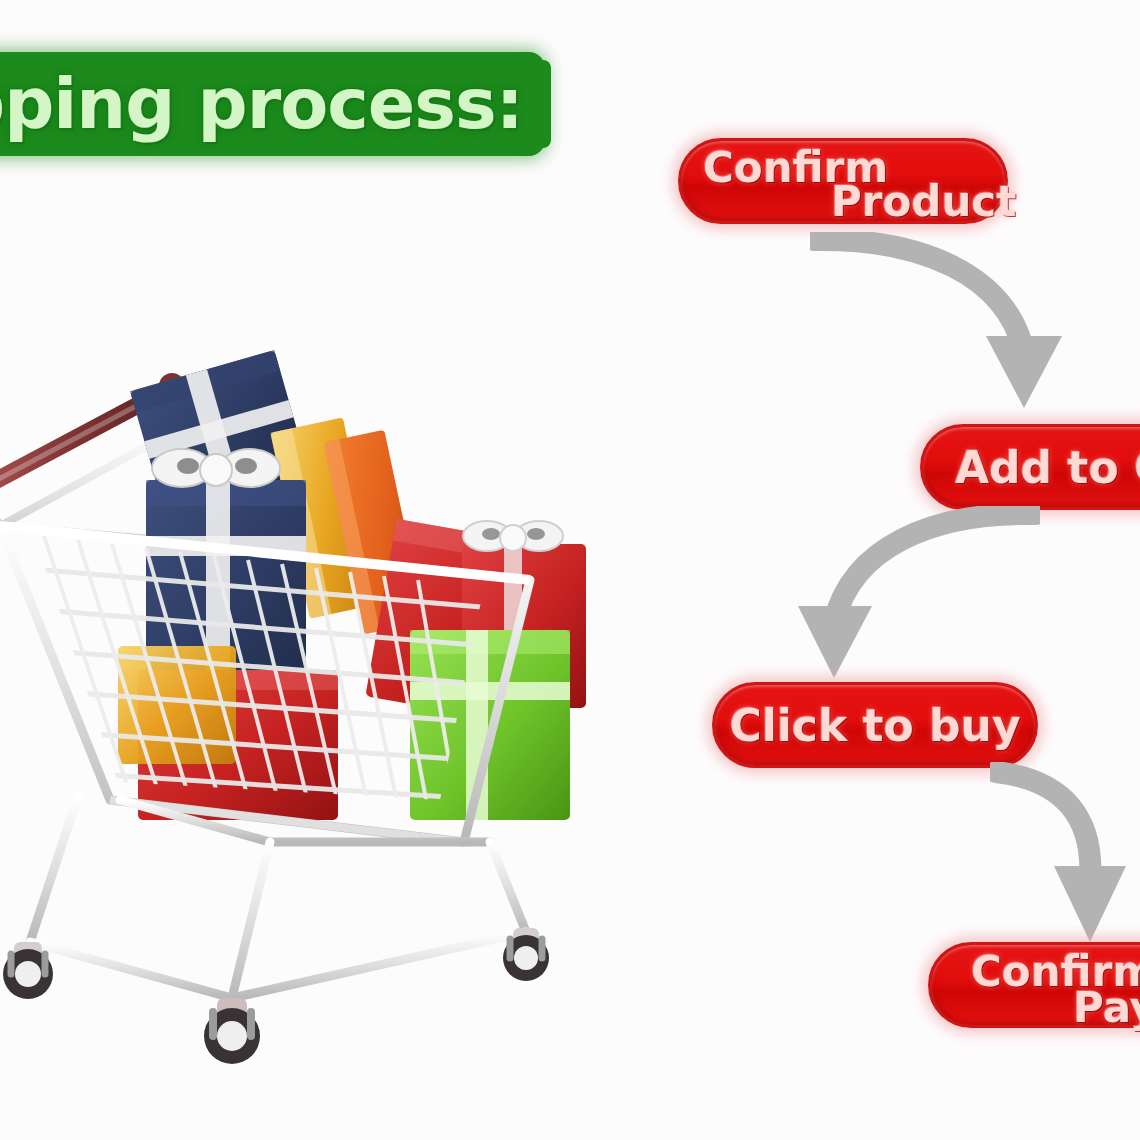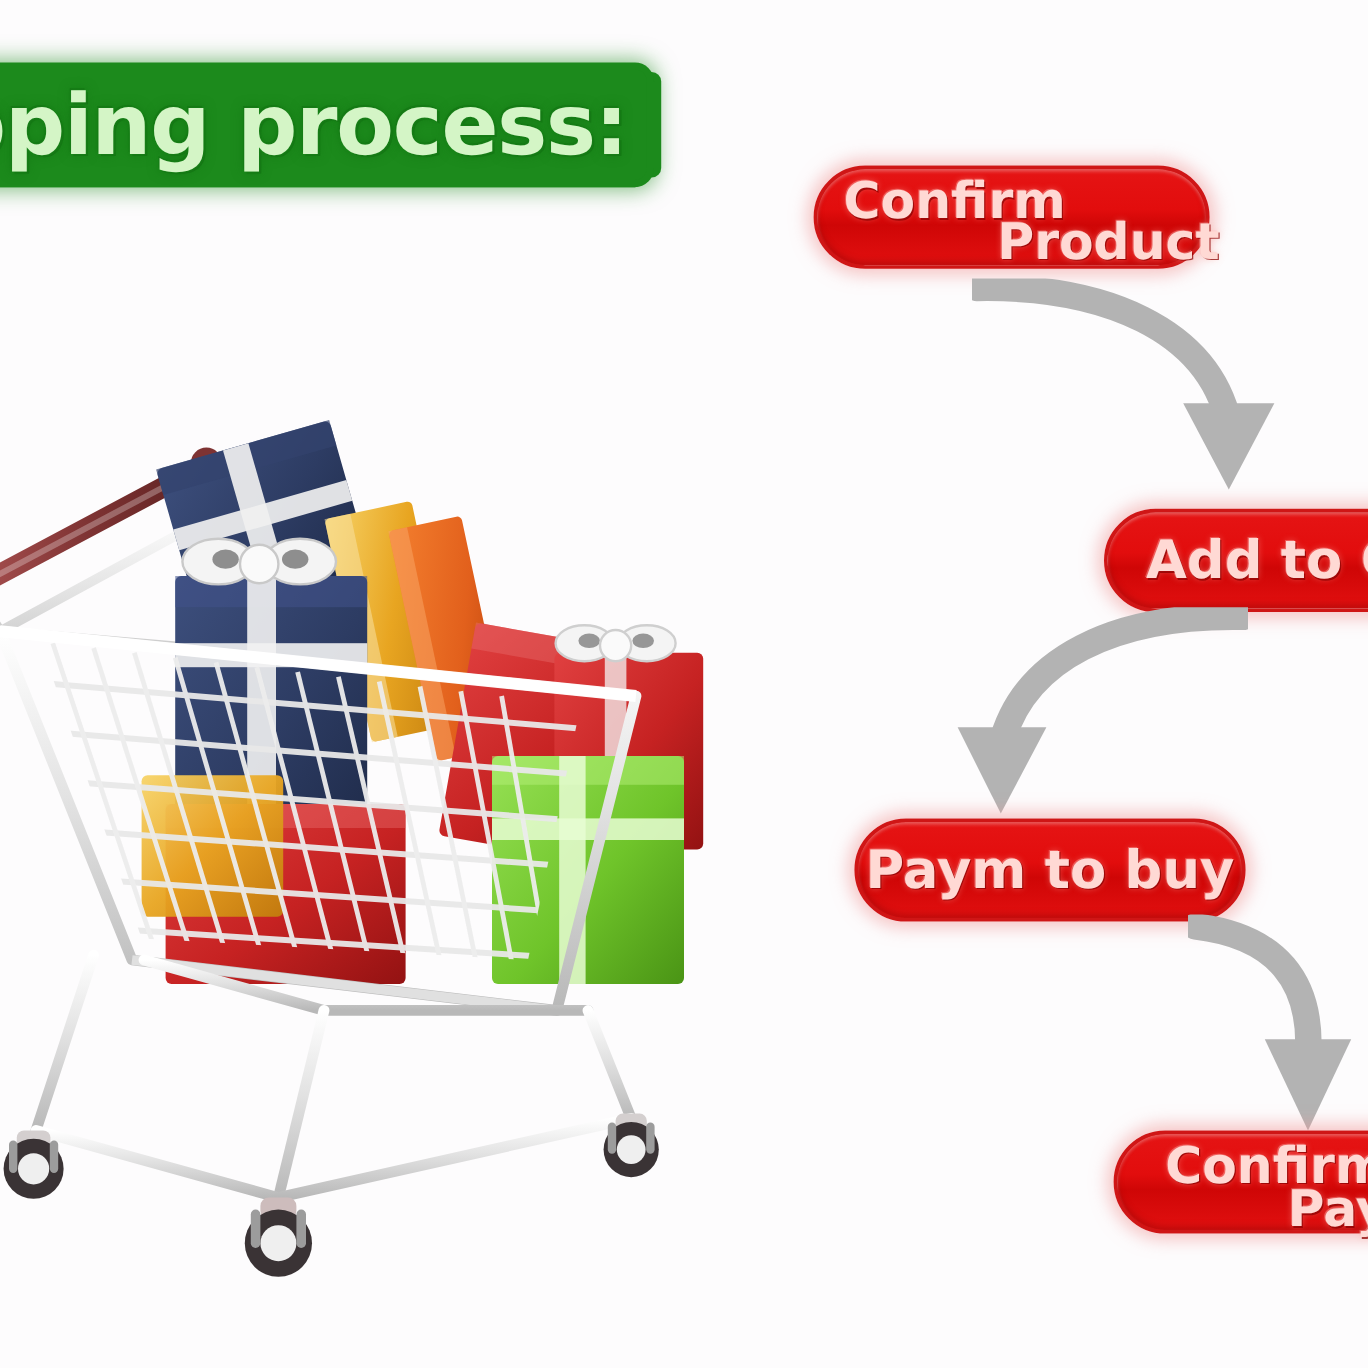--- a/index.html
+++ b/index.html
@@ -382,21 +382,21 @@
   </div>
 
   <div class="flow-arrow" id="arrow-2">
     <svg viewBox="0 0 250 190" xmlns="http://www.w3.org/2000/svg">
       <path d="M246,8 C140,6 62,42 44,116" fill="none" stroke="#b3b3b3" stroke-width="22" stroke-linecap="round"></path>
       <path d="M8,100 L44,172 L82,100 Z" fill="#b3b3b3"></path>
     </svg>
   </div>
 
   <div class="flow-btn" id="btn-click-to-buy">
-    <span class="btn-label">Paym to buy</span>
+    <span class="btn-label">Click to buy</span>
   </div>
 
   <div class="flow-arrow" id="arrow-3">
     <svg viewBox="0 0 160 195" xmlns="http://www.w3.org/2000/svg">
       <path d="M6,10 C74,18 104,56 100,118" fill="none" stroke="#b3b3b3" stroke-width="22" stroke-linecap="round"></path>
       <path d="M64,104 L100,180 L136,104 Z" fill="#b3b3b3"></path>
     </svg>
   </div>
 
   <div class="flow-btn" id="btn-confirm-payment">

